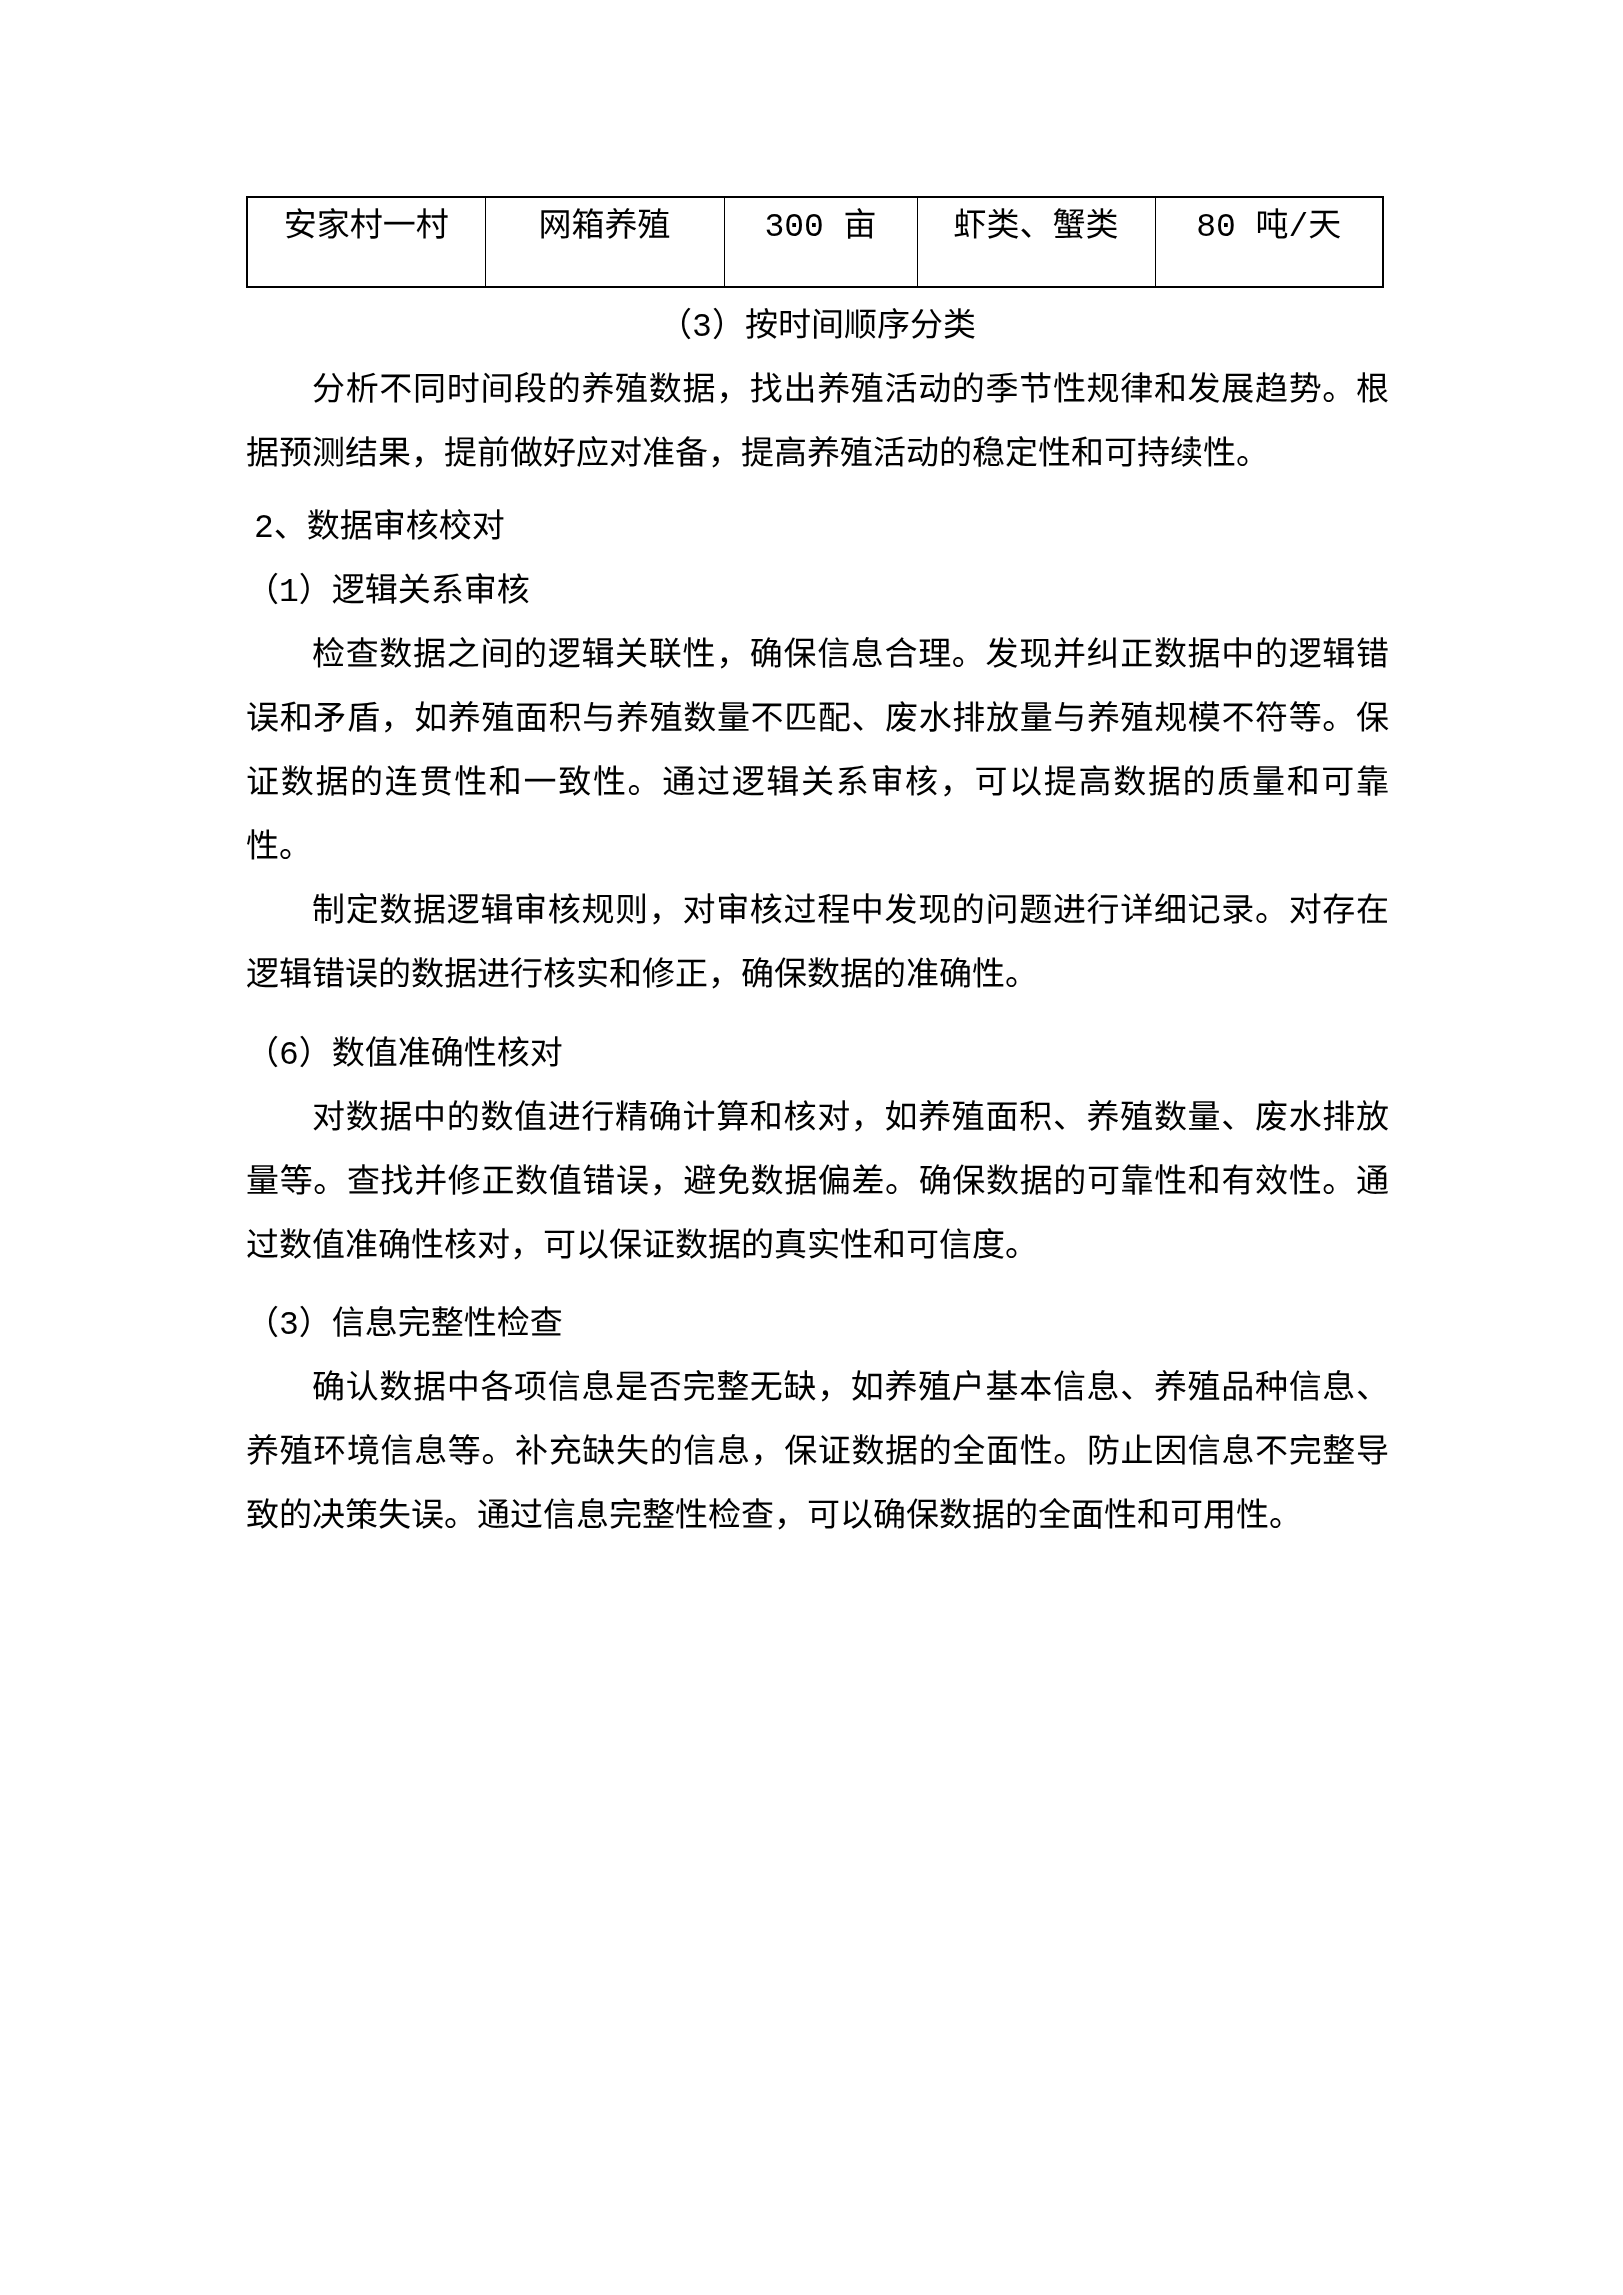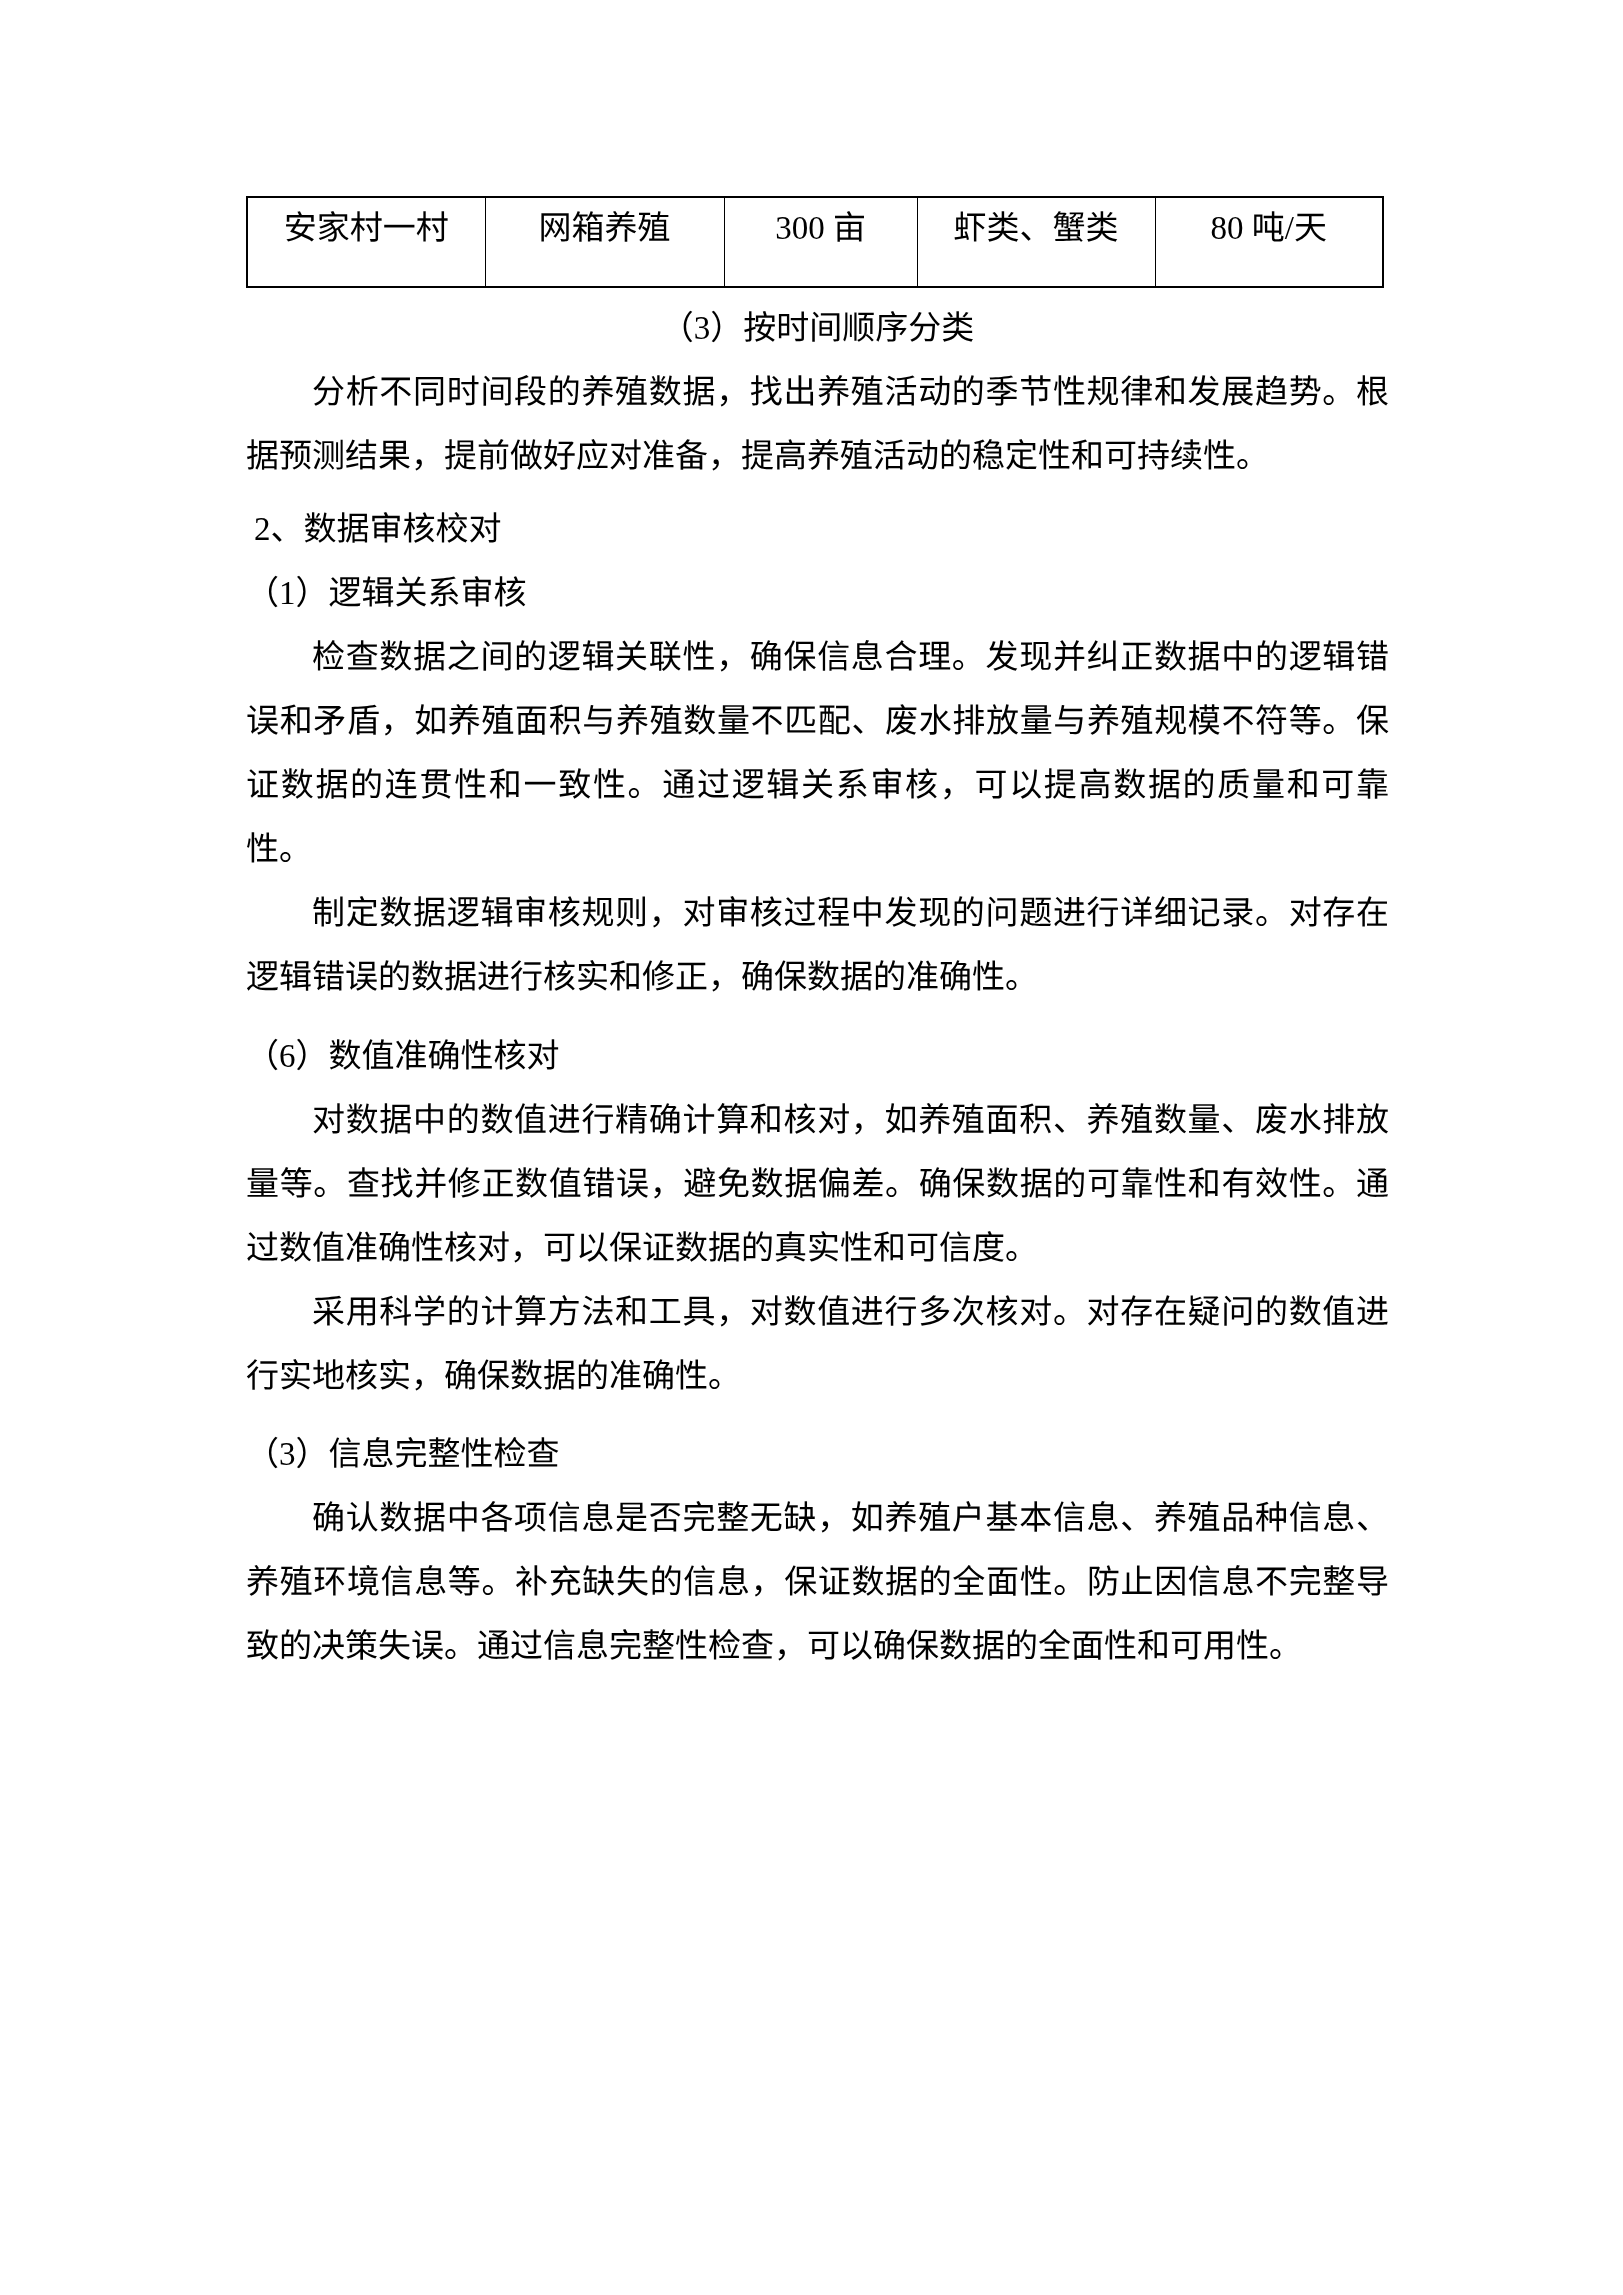--- a/index.html
+++ b/index.html
@@ -6,21 +6,21 @@
     margin: 0;
     padding: 0;
     background: #ffffff;
   }
   .page {
     position: relative;
     width: 1623px;
     height: 1774px;
     background: #ffffff;
     color: #000000;
-    font-family: Liberation Serif, serif;
+    font-family: Liberation Mono, monospace;
     overflow: hidden;
   }
   .doc {
     position: absolute;
     left: 246px;
     top: 196px;
     width: 1143px;
   }
   table.data-table {
     border-collapse: collapse;
@@ -106,20 +106,19 @@
 
     <div class="content-text">
       <p class="h3-heading">（3）按时间顺序分类</p>
       <p class="body-para">分析不同时间段的养殖数据，找出养殖活动的季节性规律和发展趋势。根据预测结果，提前做好应对准备，提高养殖活动的稳定性和可持续性。</p>
       <p class="h2-heading">2、数据审核校对</p>
       <p class="h3-heading">（1）逻辑关系审核</p>
       <p class="body-para">检查数据之间的逻辑关联性，确保信息合理。发现并纠正数据中的逻辑错误和矛盾，如养殖面积与养殖数量不匹配、废水排放量与养殖规模不符等。保证数据的连贯性和一致性。通过逻辑关系审核，可以提高数据的质量和可靠性。</p>
       <p class="body-para">制定数据逻辑审核规则，对审核过程中发现的问题进行详细记录。对存在逻辑错误的数据进行核实和修正，确保数据的准确性。</p>
       <p class="h3-heading">（6）数值准确性核对</p>
       <p class="body-para">对数据中的数值进行精确计算和核对，如养殖面积、养殖数量、废水排放量等。查找并修正数值错误，避免数据偏差。确保数据的可靠性和有效性。通过数值准确性核对，可以保证数据的真实性和可信度。</p>
-      <p class="body-para">采用科学的计算方法和工具，对数值进行多次核对。对存在疑问的数值进行实地核实，确保数据的准确性。</p>
       <p class="h3-heading">（3）信息完整性检查</p>
       <p class="body-para">确认数据中各项信息是否完整无缺，如养殖户基本信息、养殖品种信息、养殖环境信息等。补充缺失的信息，保证数据的全面性。防止因信息不完整导致的决策失误。通过信息完整性检查，可以确保数据的全面性和可用性。</p>
     </div>
 
   </div>
 </div>
 
 
 </body></html>

